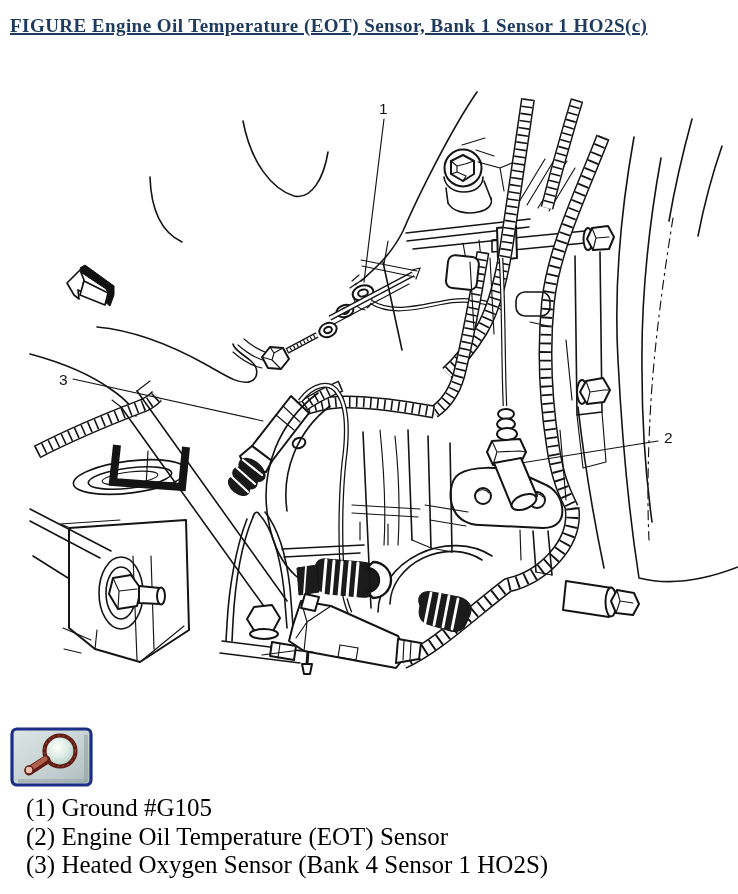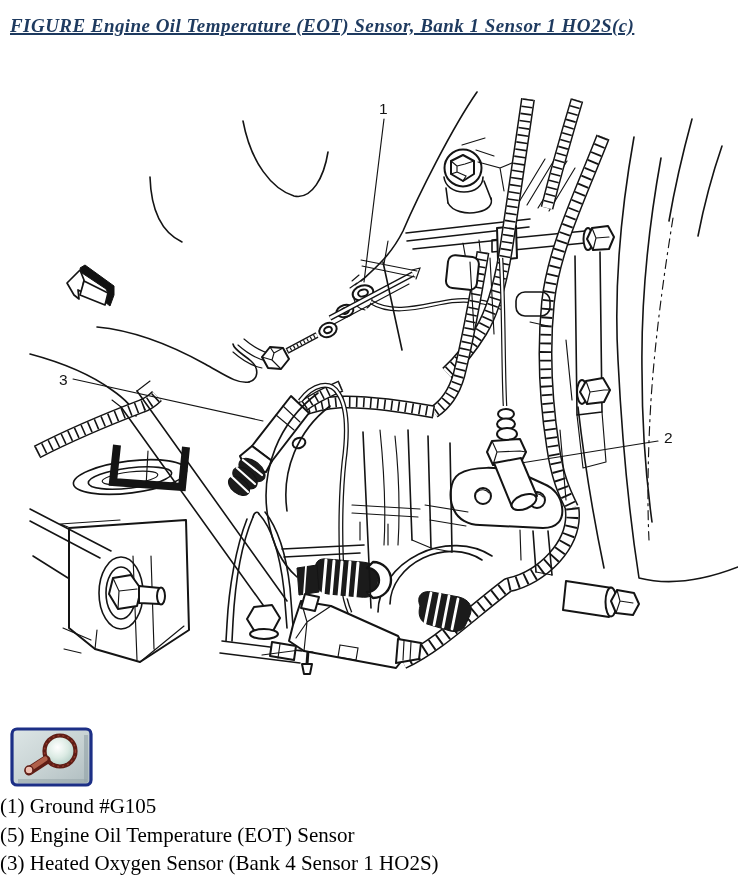--- a/index.html
+++ b/index.html
@@ -1,19 +1,19 @@
 <!DOCTYPE html>
 <html><head>
 <meta charset="utf-8">
 <style>
   html,body{margin:0;padding:0;background:#fff;width:738px;height:894px;overflow:hidden;}
   body{font-family:"Liberation Serif", serif;position:relative;}
   .title{position:absolute;left:10px;top:15px;font-size:19px;letter-spacing:0.45px;font-weight:bold;color:#1e3a5f;
-         text-decoration:underline;text-decoration-thickness:2px;font-style:italic;}
-  .legend{position:absolute;left:0;font-size:21px;color:#000;}
+         text-decoration:underline;text-decoration-thickness:2px;}
+  .legend{position:absolute;left:26px;font-size:25px;color:#000;}
   svg{position:absolute;left:0;top:0;}
   .o{fill:none;stroke:#141414;stroke-linecap:butt;stroke-linejoin:round;}
   .i{fill:none;stroke:#ffffff;stroke-linecap:butt;stroke-linejoin:round;}
   .r{fill:none;stroke:#141414;stroke-linecap:butt;}
   .ln{fill:none;stroke:#141414;stroke-width:1.6;stroke-linecap:round;stroke-linejoin:round;}
   .tn{fill:none;stroke:#141414;stroke-width:1.15;stroke-linecap:round;}
   .wf{fill:#ffffff;stroke:#141414;stroke-width:2;stroke-linejoin:round;}
   .df{fill:#1b1b1b;stroke:#141414;stroke-width:1;stroke-linejoin:round;}
   .num{font-family:"Liberation Sans", sans-serif;font-size:15.5px;fill:#141414;}
 </style>
@@ -355,15 +355,15 @@
 <rect x="9" y="53" width="69" height="4" fill="#97a6aa" opacity="0.6"></rect>
 <circle cx="51" cy="25" r="15.5" fill="url(#lens)" stroke="#5f1d15" stroke-width="4.2"></circle>
 <circle cx="51" cy="25" r="15.5" fill="none" stroke="#93392c" stroke-width="1.4" stroke-dasharray="2 3"></circle>
 <path d="M37,34 L20,45" stroke="#5f1d15" stroke-width="9" stroke-linecap="round"></path>
 <path d="M36,33 L21,43" stroke="#b0604a" stroke-width="5" stroke-linecap="round"></path>
 <circle cx="20" cy="44" r="4" fill="#efc0b2" stroke="#5f1d15" stroke-width="1.5"></circle>
 </svg>
 
 <div class="legend" style="top:794px;">(1) Ground #G105</div>
 
-<div class="legend" style="top:822.5px;">(5) Engine Oil Temperature (EOT) Sensor</div>
+<div class="legend" style="top:822.5px;">(2) Engine Oil Temperature (EOT) Sensor</div>
 
 <div class="legend" style="top:850.5px;">(3) Heated Oxygen Sensor (Bank 4 Sensor 1 HO2S)</div>
 
 </body></html>

